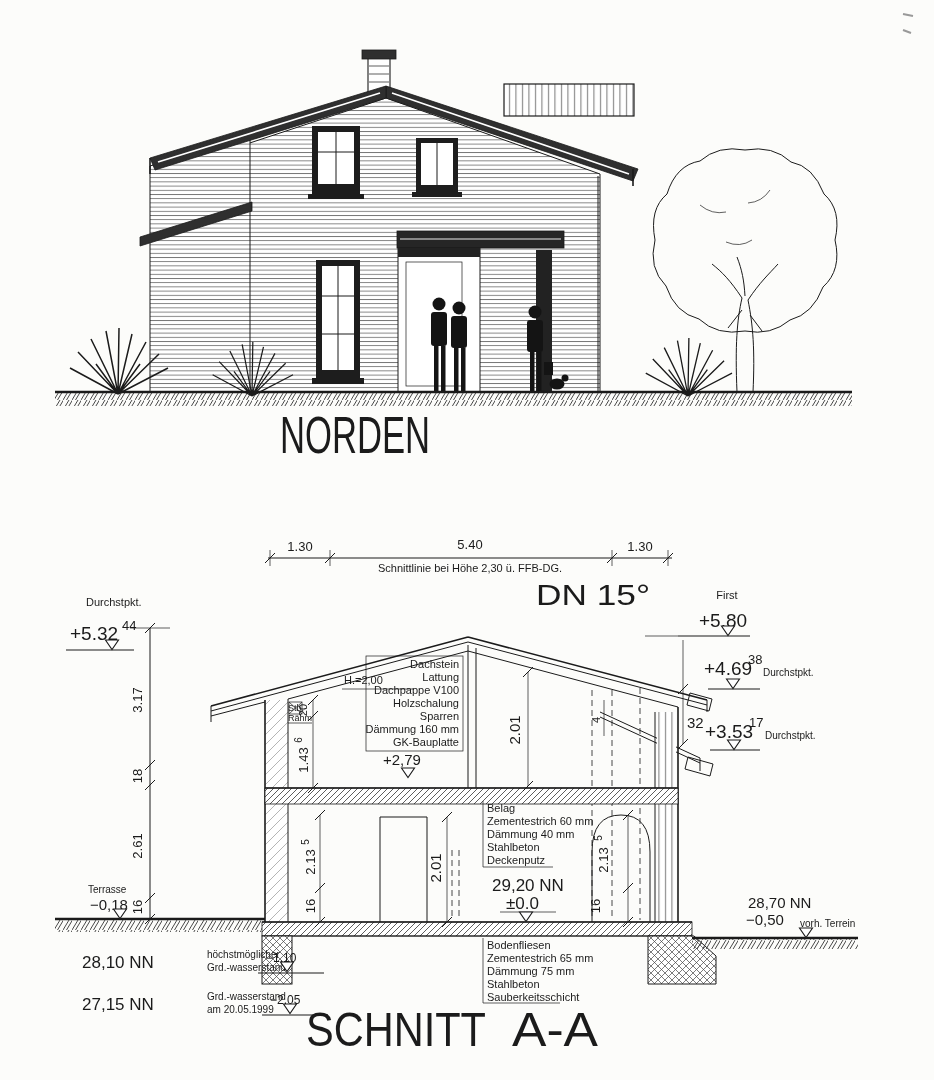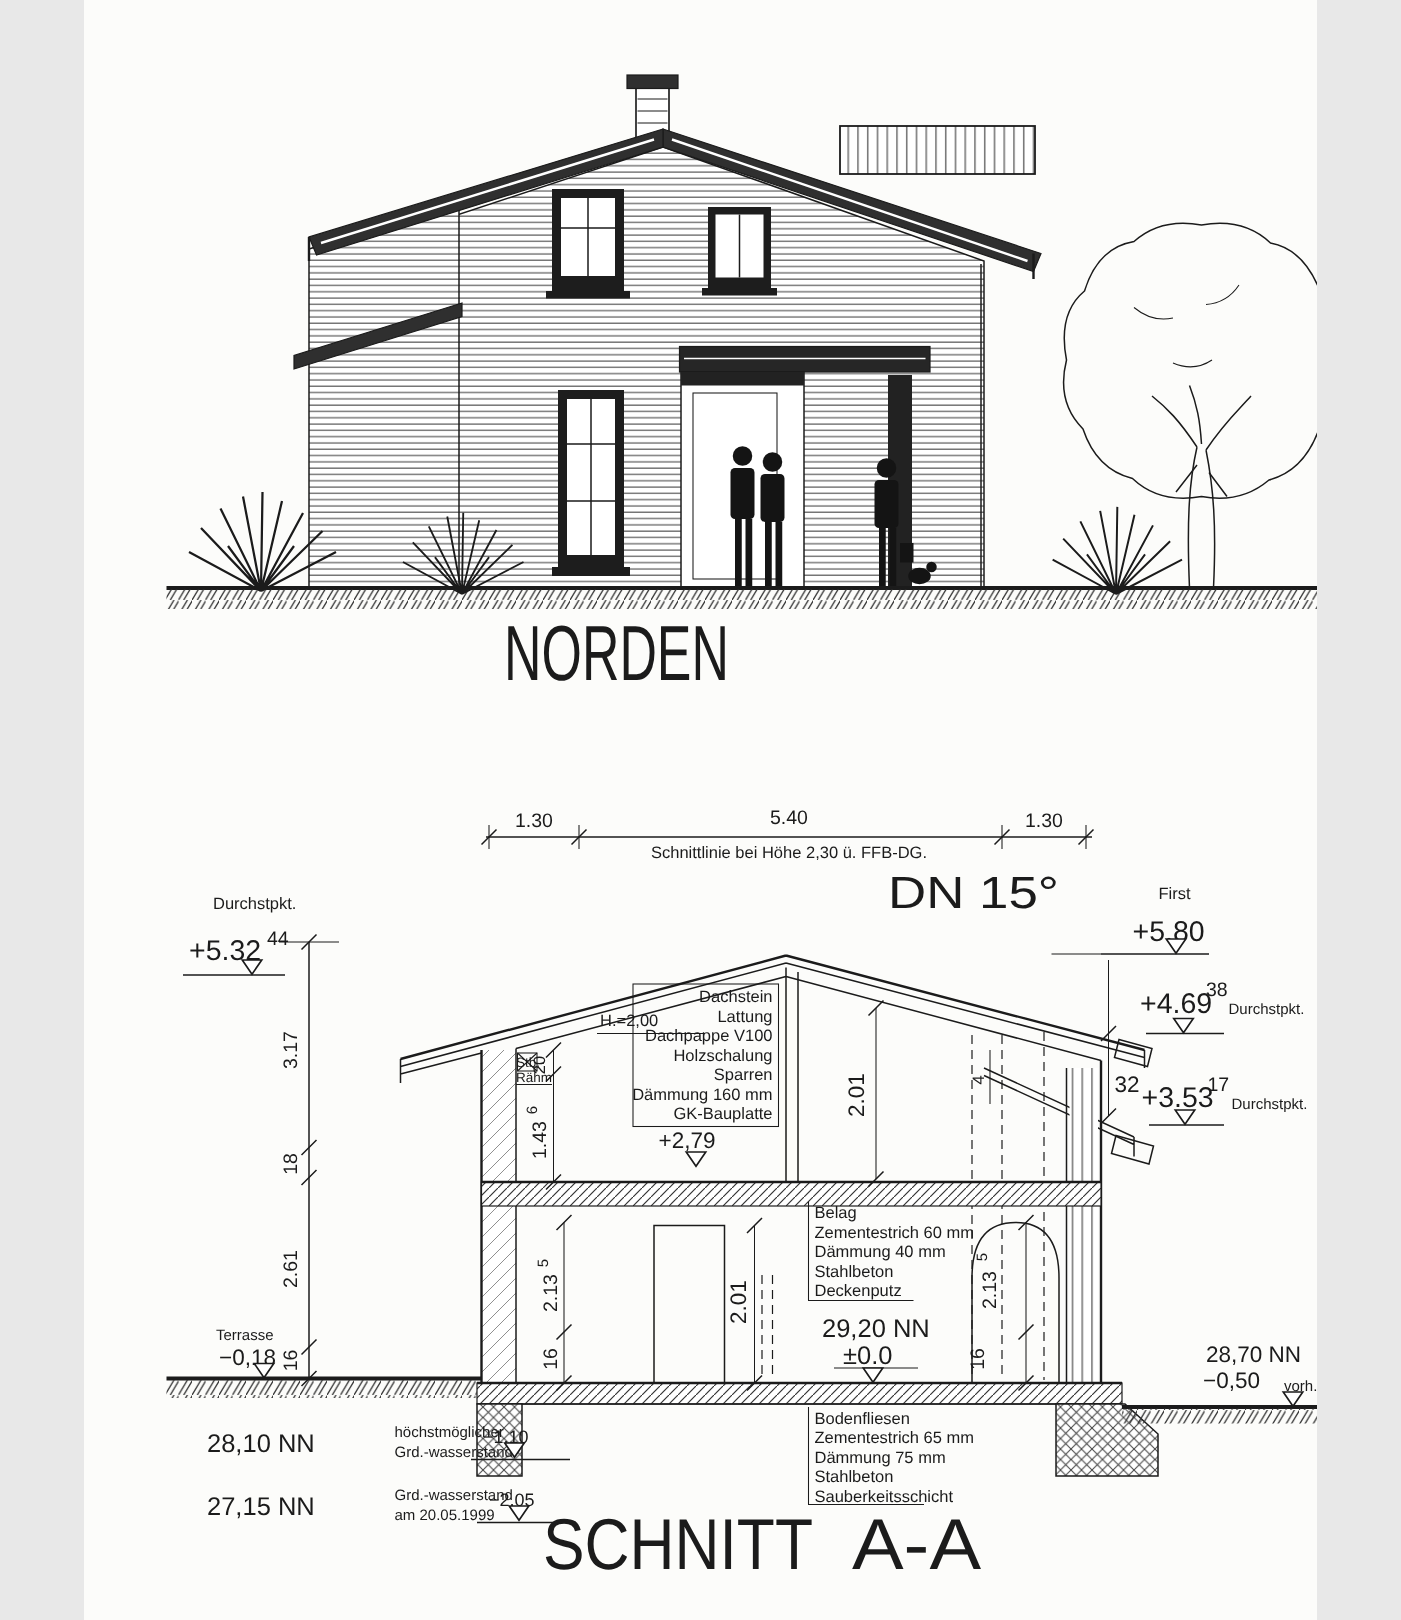--- a/index.html
+++ b/index.html
@@ -1,16 +1,16 @@
 <!DOCTYPE html>
 <html><head>
 <meta charset="utf-8">
 <style>
   html,body{margin:0;padding:0;background:#e8e8e8;}
-  .page{position:relative;width:822px;height:1080px;background:#fcfcfa;margin:0 auto;overflow:hidden;}
+  .page{position:relative;width:934px;height:1080px;background:#fcfcfa;margin:0 auto;overflow:hidden;}
   svg{display:block}
   text{font-family:"Liberation Sans","DejaVu Sans",sans-serif;fill:#1b1b1b;}
   .f9{font-size:9px}.f10{font-size:10px}.f11{font-size:11px}.f12{font-size:12px}
   .f13{font-size:13px}.f15{font-size:15px}.f17{font-size:17px}.f19{font-size:19px}
   .f30{font-size:30px}.f48{font-size:48px}.f52{font-size:52px}
   .mid{text-anchor:middle}.end{text-anchor:end}
   .s{stroke:#1b1b1b;stroke-width:1;fill:none}
   .thin{stroke:#1b1b1b;stroke-width:.7;fill:none}
   .s2{stroke:#1b1b1b;stroke-width:1.6;fill:none}
   .sb{stroke:#1b1b1b;stroke-width:2.6;fill:none}

